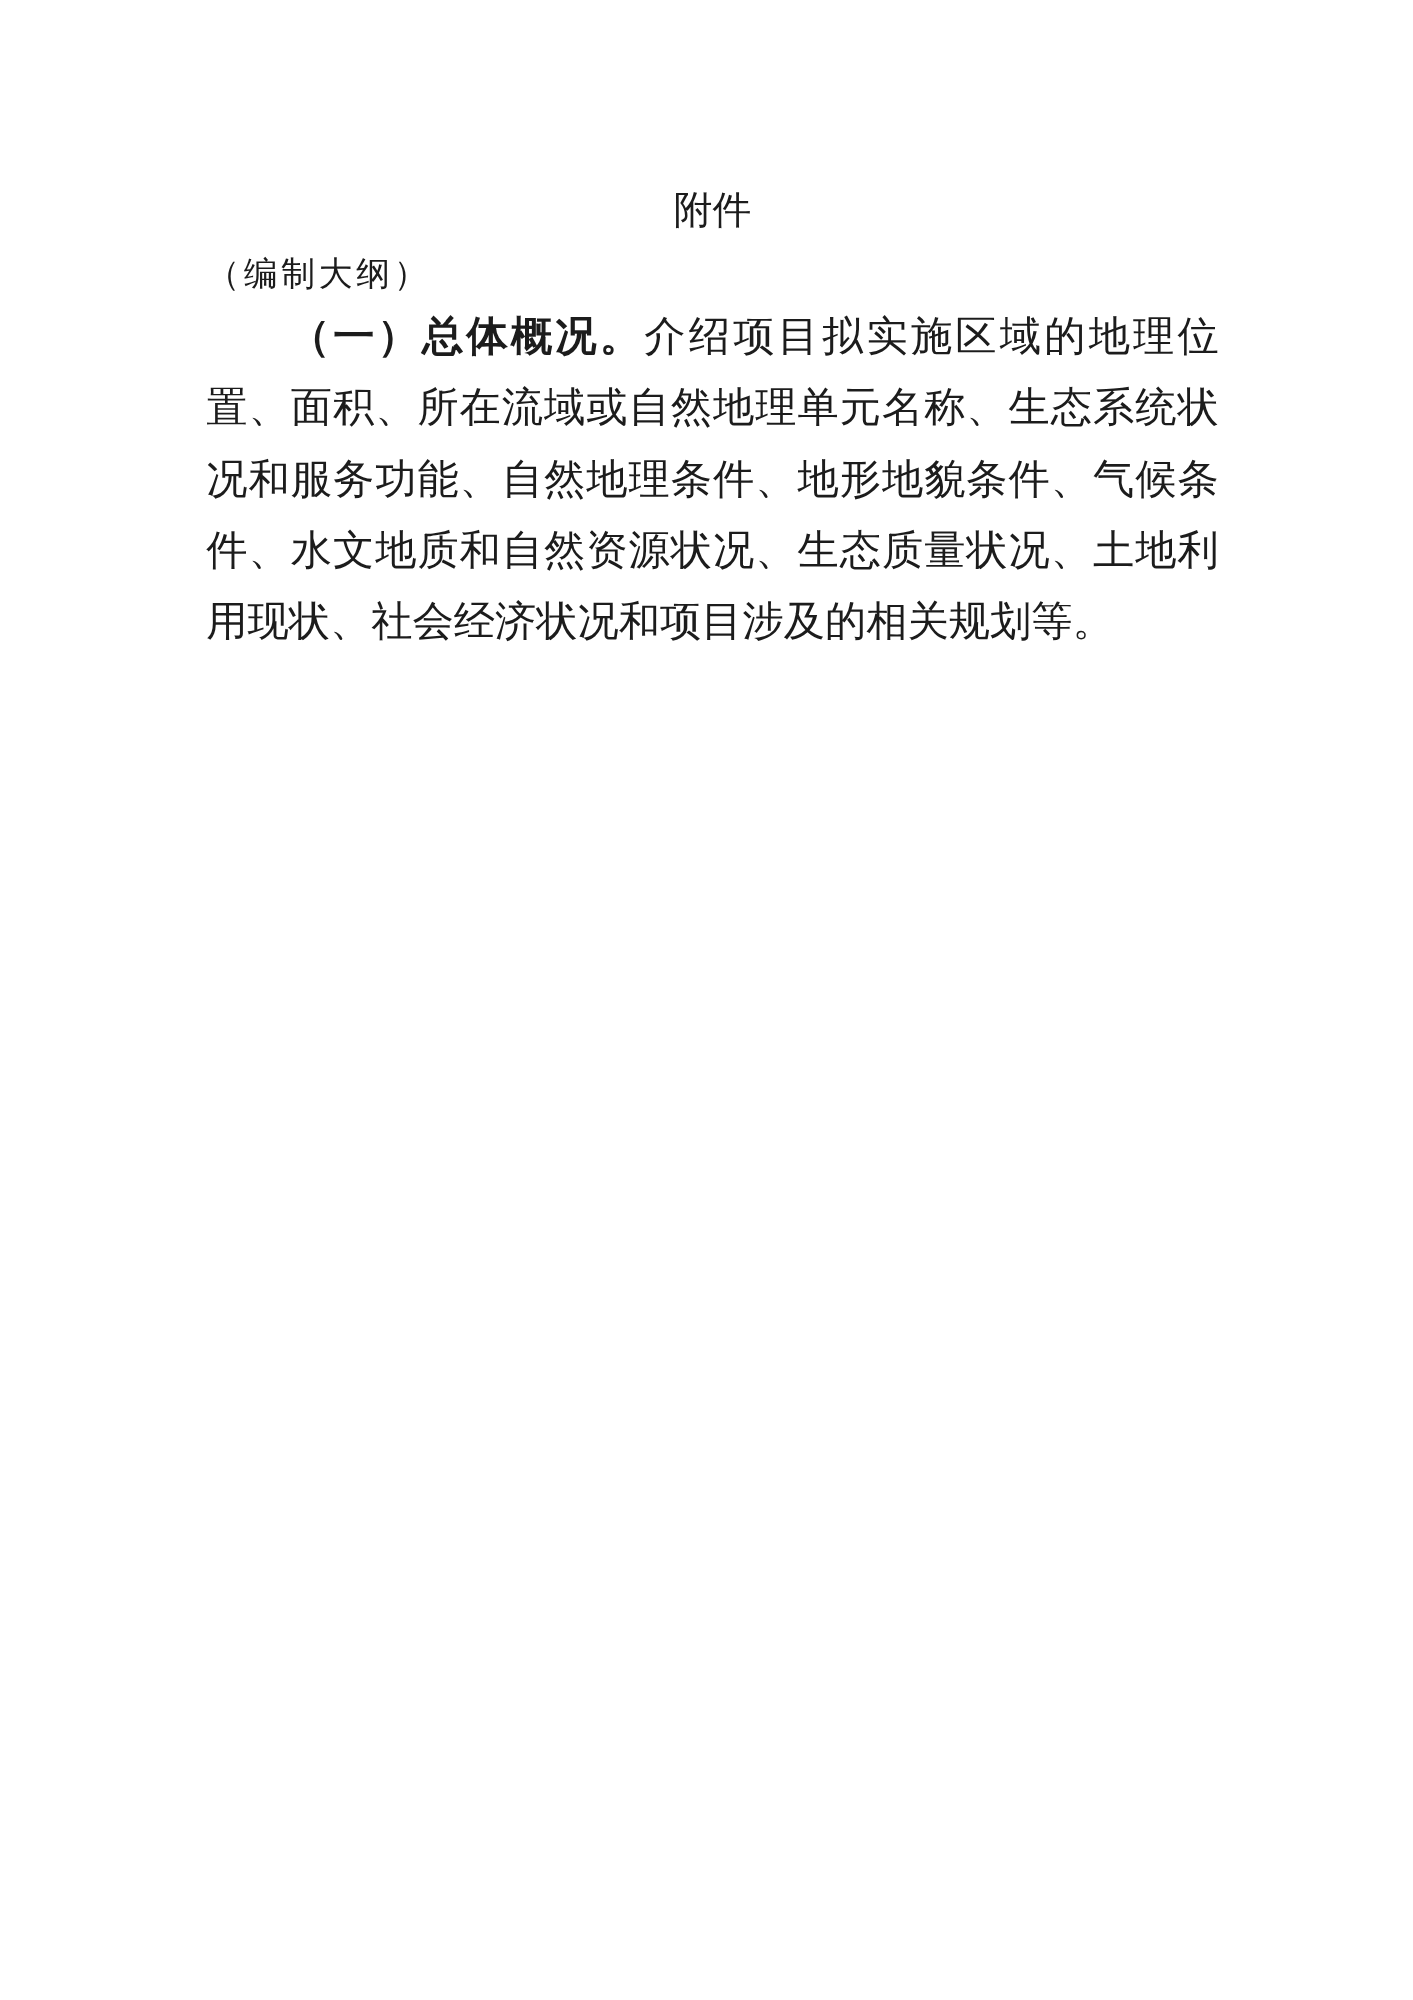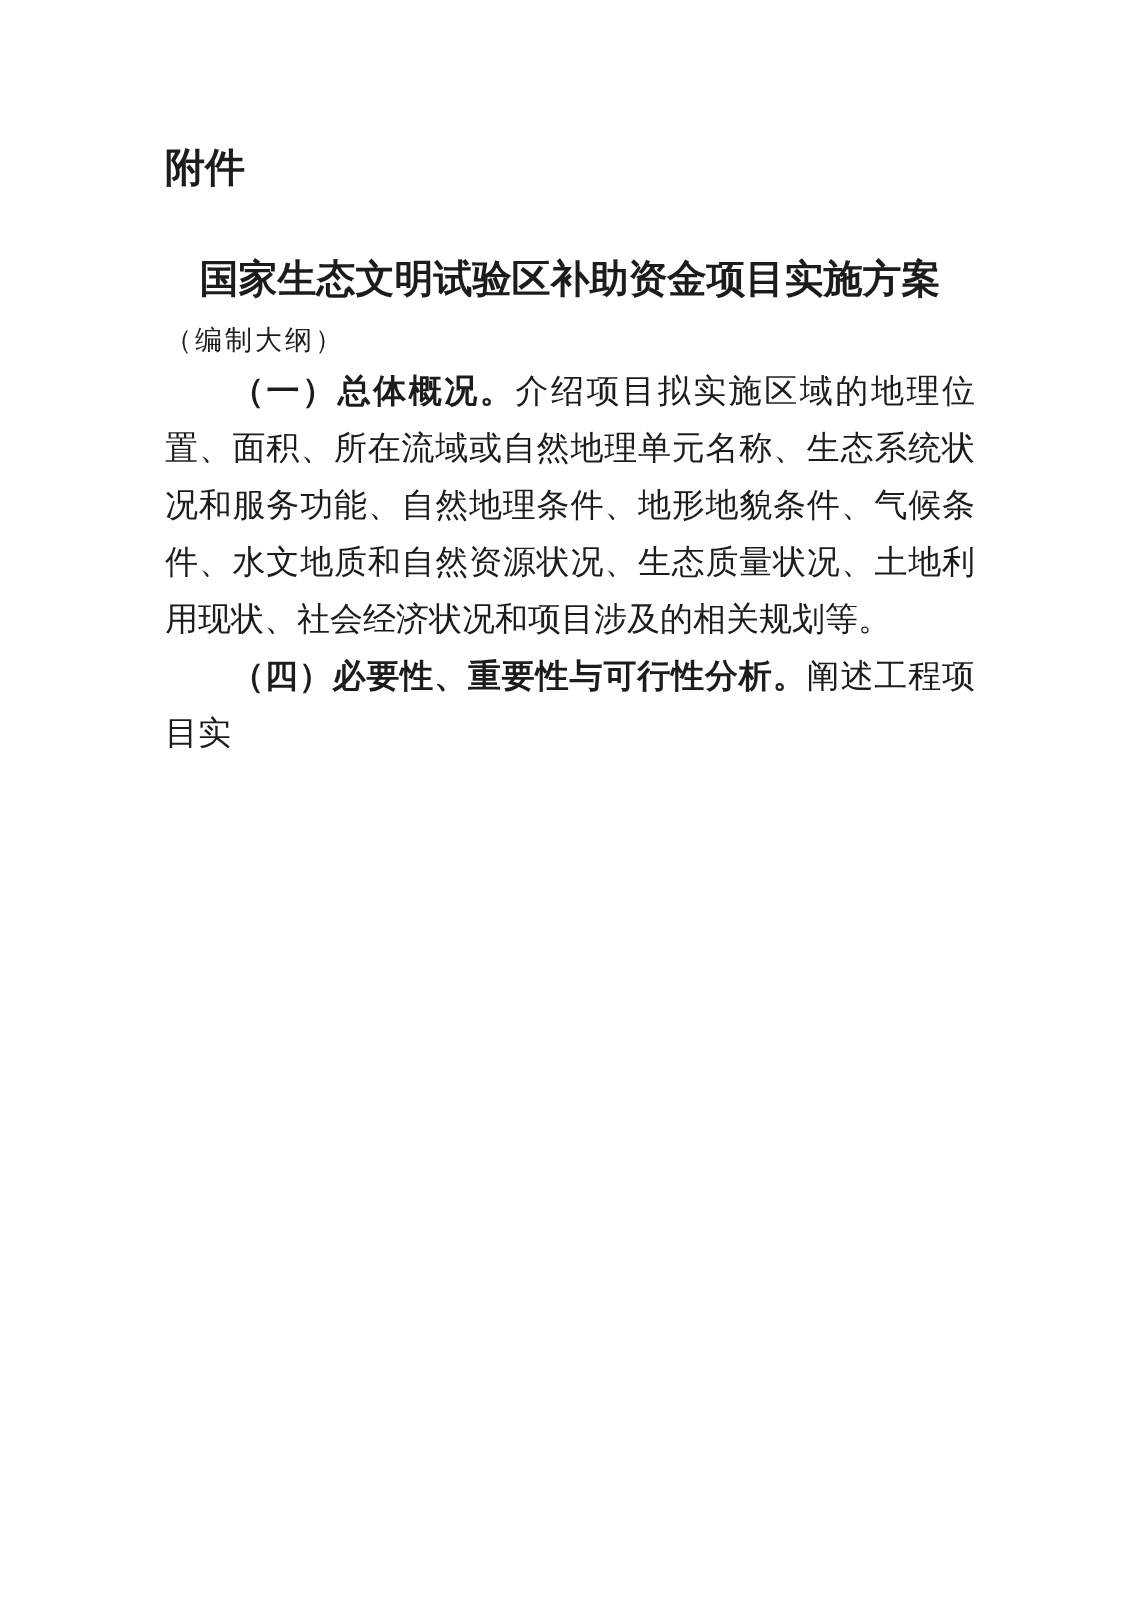--- a/index.html
+++ b/index.html
@@ -14,23 +14,24 @@
     margin: 0 auto;
     background: #ffffff;
     box-sizing: border-box;
     padding: 147px 155px 0 165px;
     color: #1c1c1c;
     font-family: "Liberation Serif", "DejaVu Serif", serif;
     overflow: hidden;
   }
   .attachment {
     margin: 0;
-    font-size: 40px;
+    font-size: 31px;
     line-height: 42px;
-    font-weight: bold;
+    font-weight: normal;
+    text-align: center;
   }
   .title {
     margin: 59px 0 0 0;
     font-size: 39px;
     line-height: 62px;
     font-weight: bold;
     text-align: center;
     font-family: "Liberation Serif", "DejaVu Serif", serif;
   }
   .subtitle {
@@ -61,24 +62,22 @@
     font-weight: bold;
   }
 </style>
 </head>
 <body>
 
 <div class="page">
 
   <p class="attachment">附件</p>
 
-  <h1 class="title">国家生态文明试验区补助资金项目实施方案</h1>
 
   <p class="subtitle">（编制大纲）</p>
 
 
   <p class="para"><span class="lead">（一）总体概况。</span><span>介绍项目拟实施区域的地理位置、面积、所在流域或自然地理单元名称、生态系统状况和服务功能、自然地理条件、地形地貌条件、气候条件、水文地质和自然资源状况、生态质量状况、土地利用现状、社会经济状况和项目涉及的相关规划等。</span></p>
 
 
 
-  <p class="para"><span class="lead">（四）必要性、重要性与可行性分析。</span><span>阐述工程项目实</span></p>
 
 </div>
 
 </body></html>

